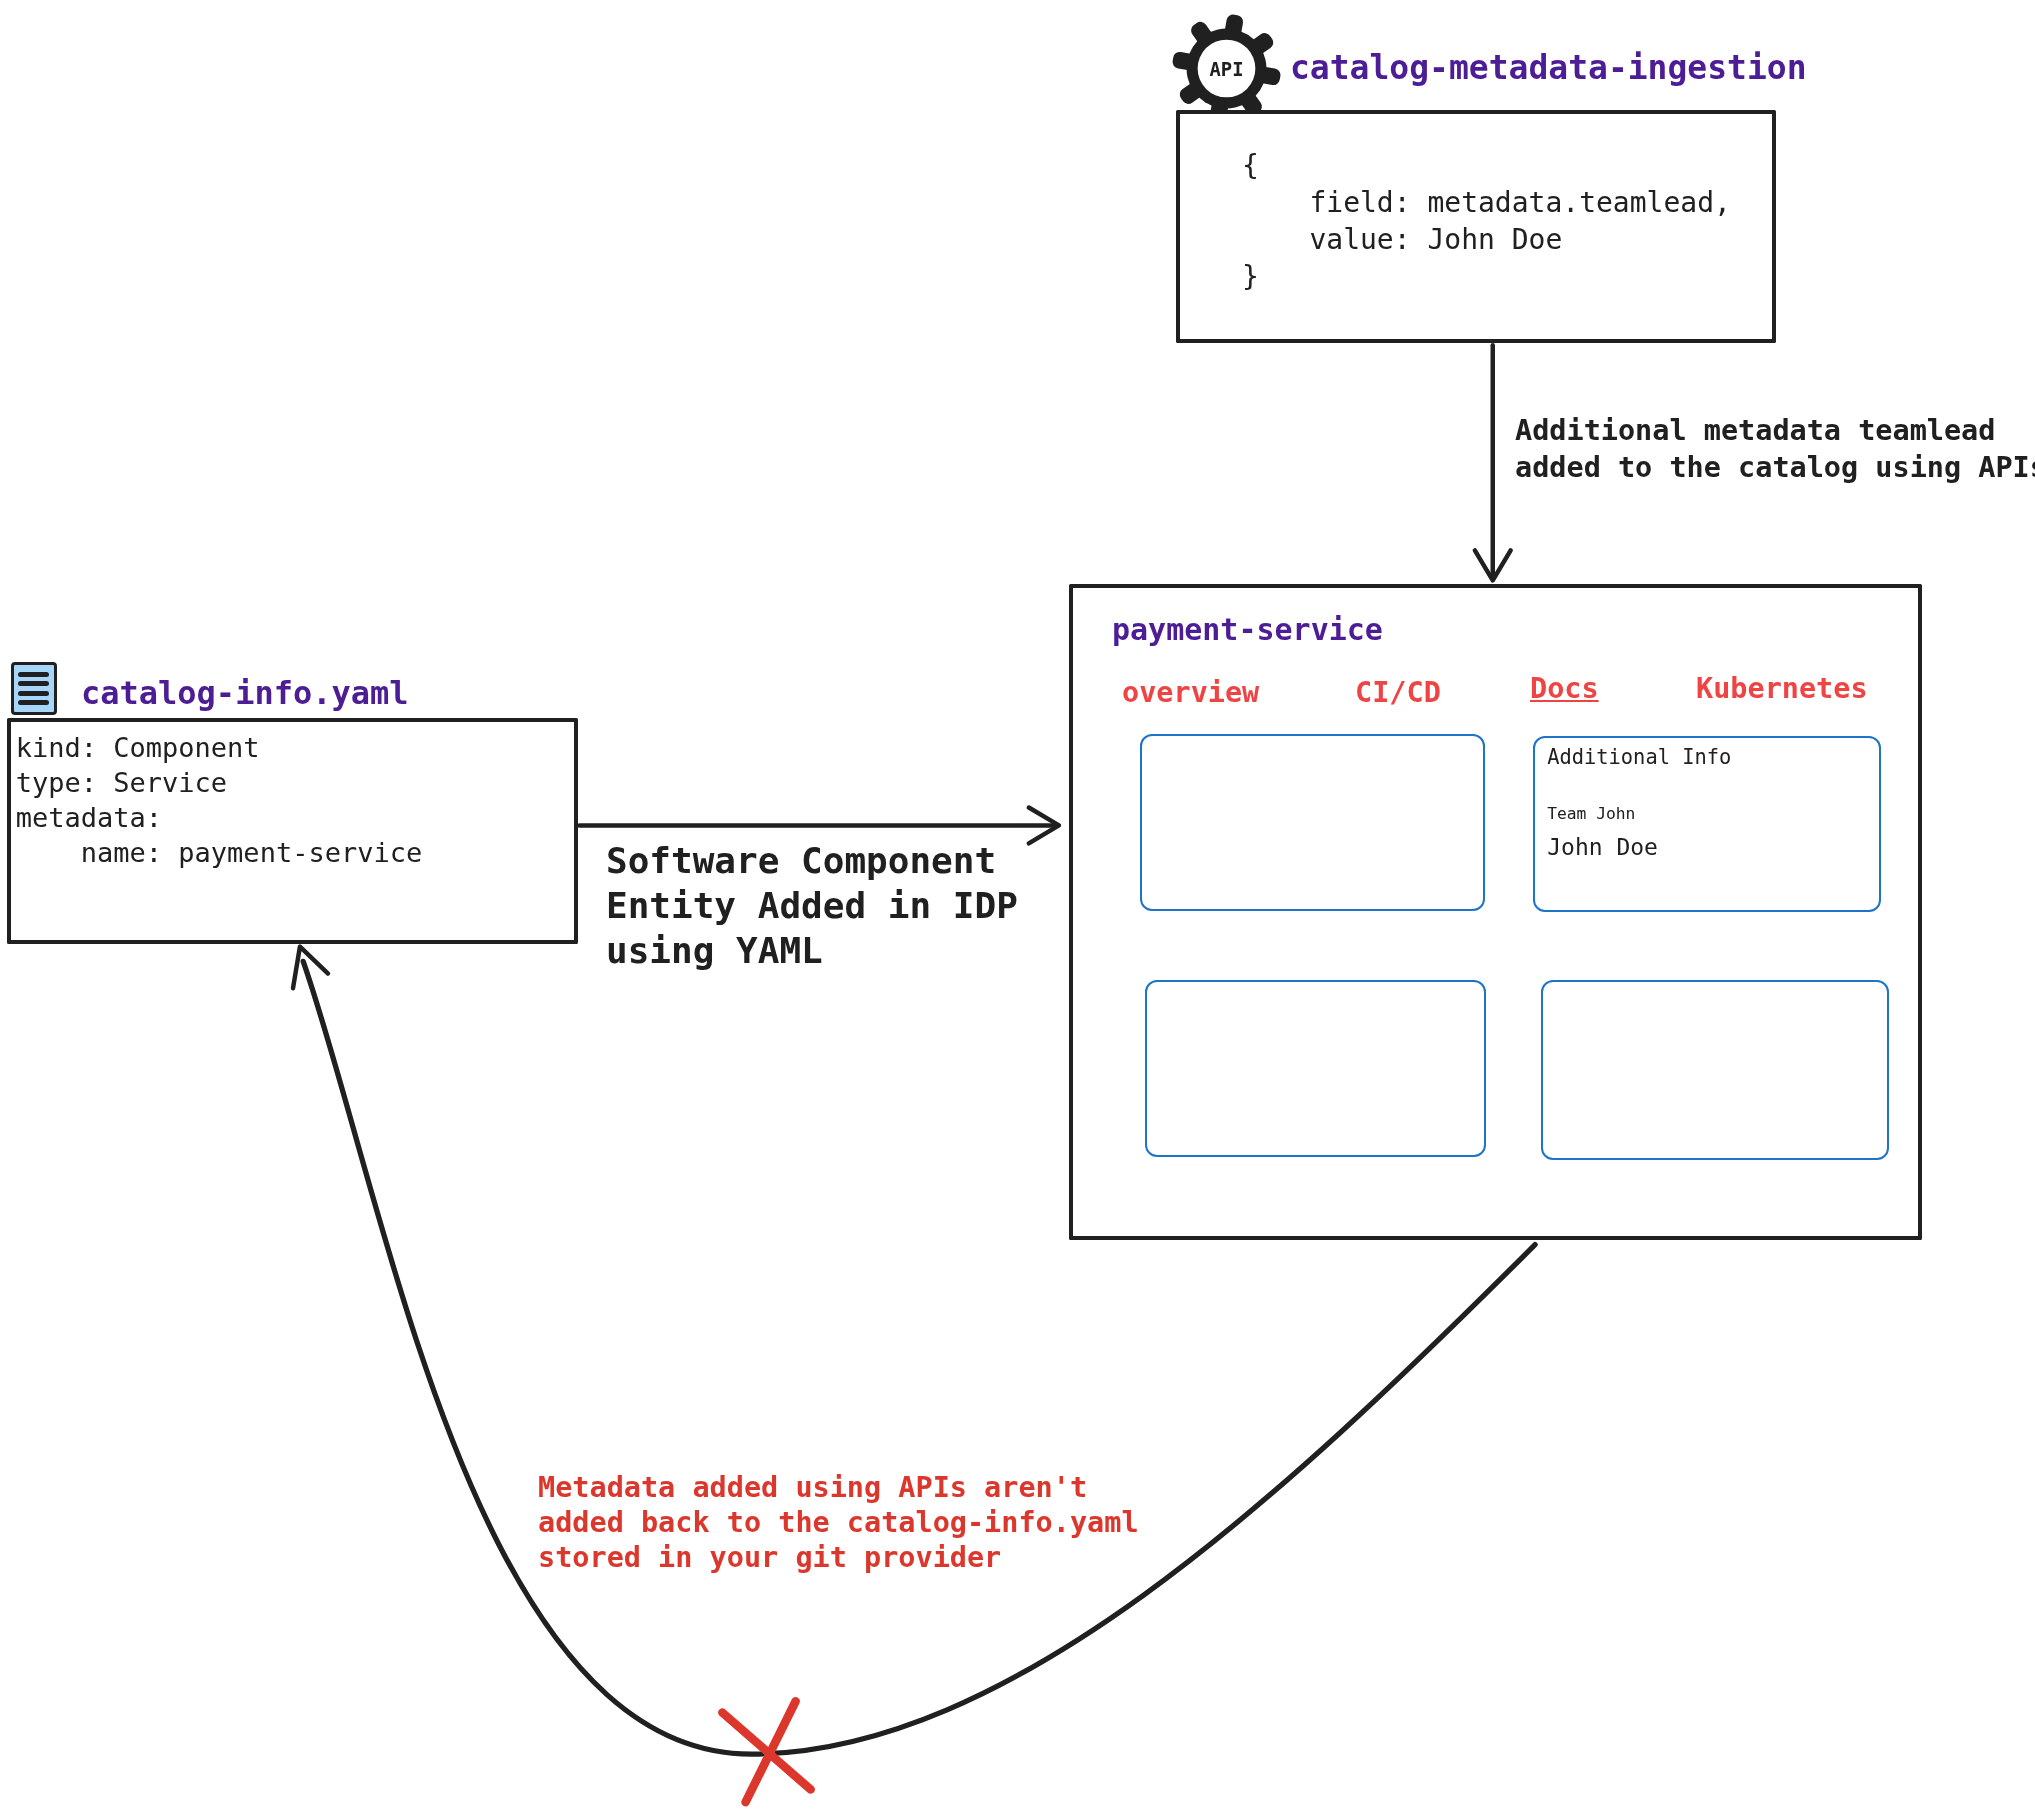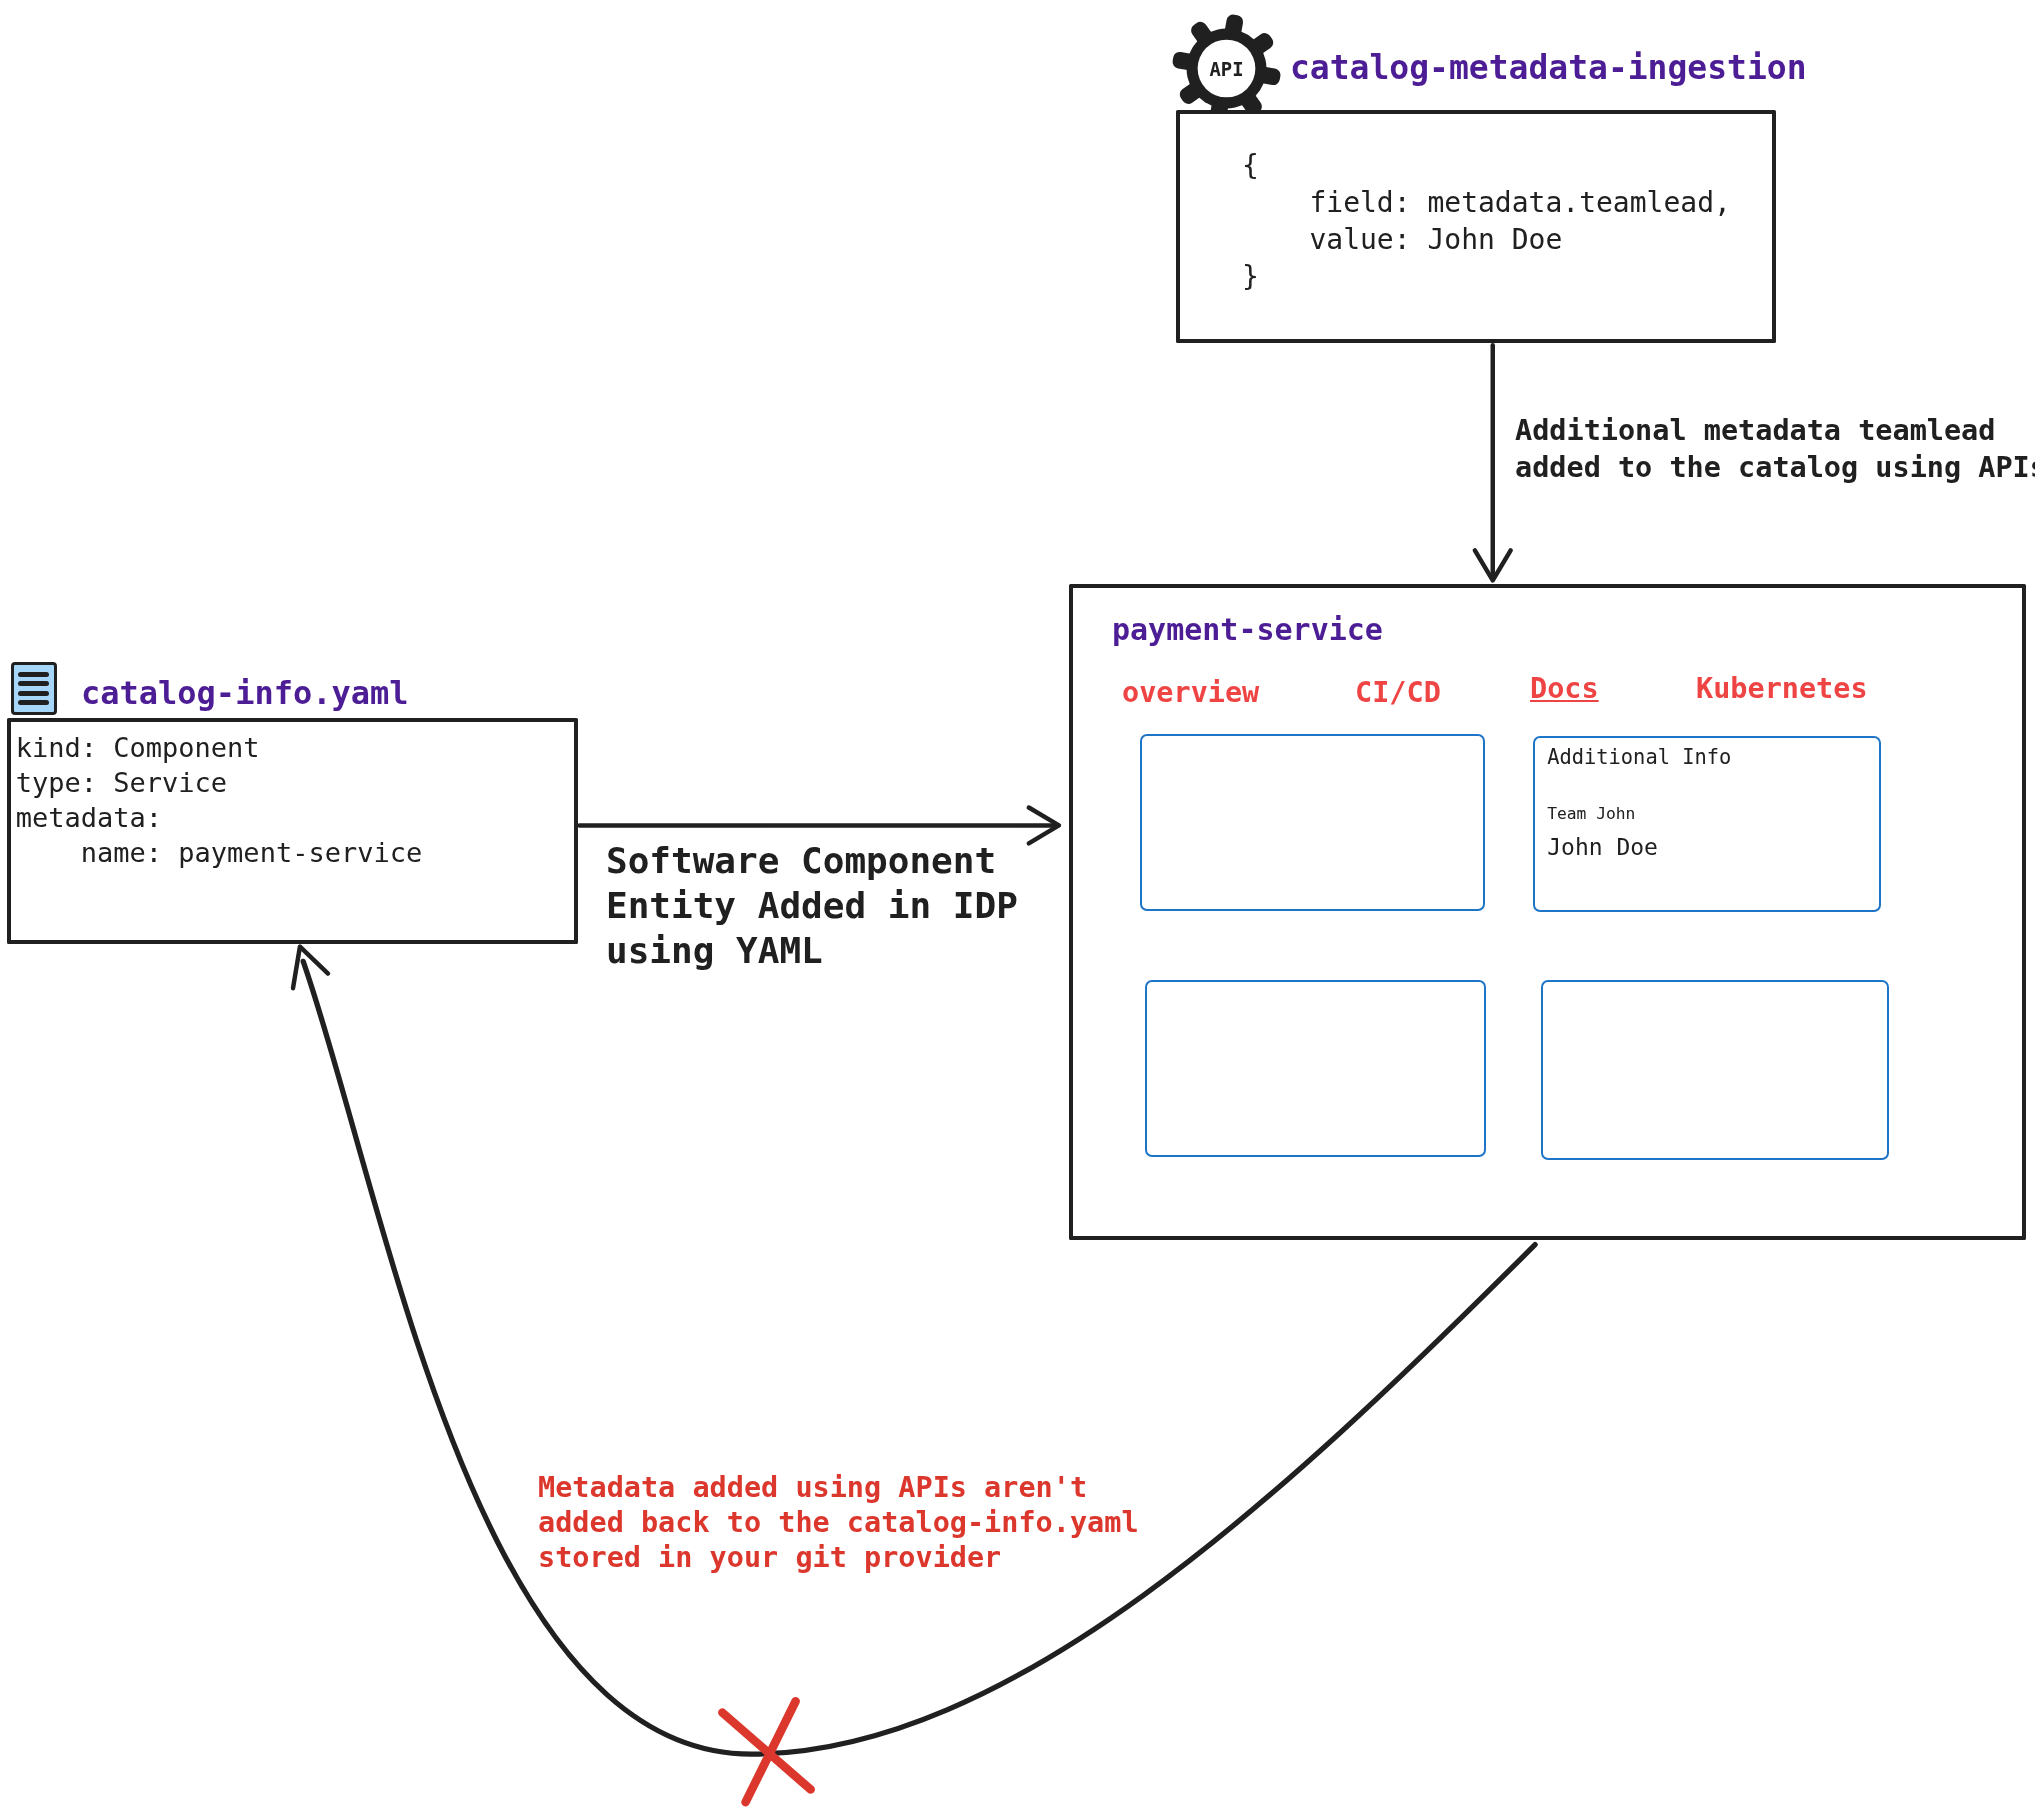--- a/index.html
+++ b/index.html
@@ -9,22 +9,22 @@
     overflow:hidden;
   }
   .canvas *{box-sizing:border-box;}
   .abs{position:absolute;}
   svg.lines{position:absolute;left:0;top:0;width:2056px;height:1810px;}
 
   
   .box{position:absolute;border:4.1px solid #202020;background:#ffffff;border-radius:1.6px;}
   .json-box{left:1176px;top:110px;width:600px;height:233px;}
   .yaml-box{left:6.5px;top:718px;width:571px;height:226px;}
-  .ps-box{left:1069px;top:584px;width:957px;height:656px;}
-  .inner-box{position:absolute;border:2.8px solid #1e74c6;background:#ffffff;border-radius:7px;}
+  .ps-box{left:1069px;top:584px;width:853px;height:656px;}
+  .inner-box{position:absolute;border:2.8px solid #1e74c6;background:#ffffff;border-radius:12px;}
   .ib-tl{left:67px;top:146px;width:345px;height:177px;}
   .ib-tr{left:460px;top:148px;width:348px;height:176px;}
   .ib-bl{left:72px;top:392px;width:341px;height:177px;}
   .ib-br{left:468px;top:392px;width:348px;height:180px;}
 
   
   pre.code{position:absolute;margin:0;white-space:pre;color:#202020;font-family:inherit;}
   .json-code{left:62px;top:33px;font-size:28px;line-height:37px;}
   .yaml-code{left:5.3px;top:8.1px;font-size:27px;line-height:35px;}
 

